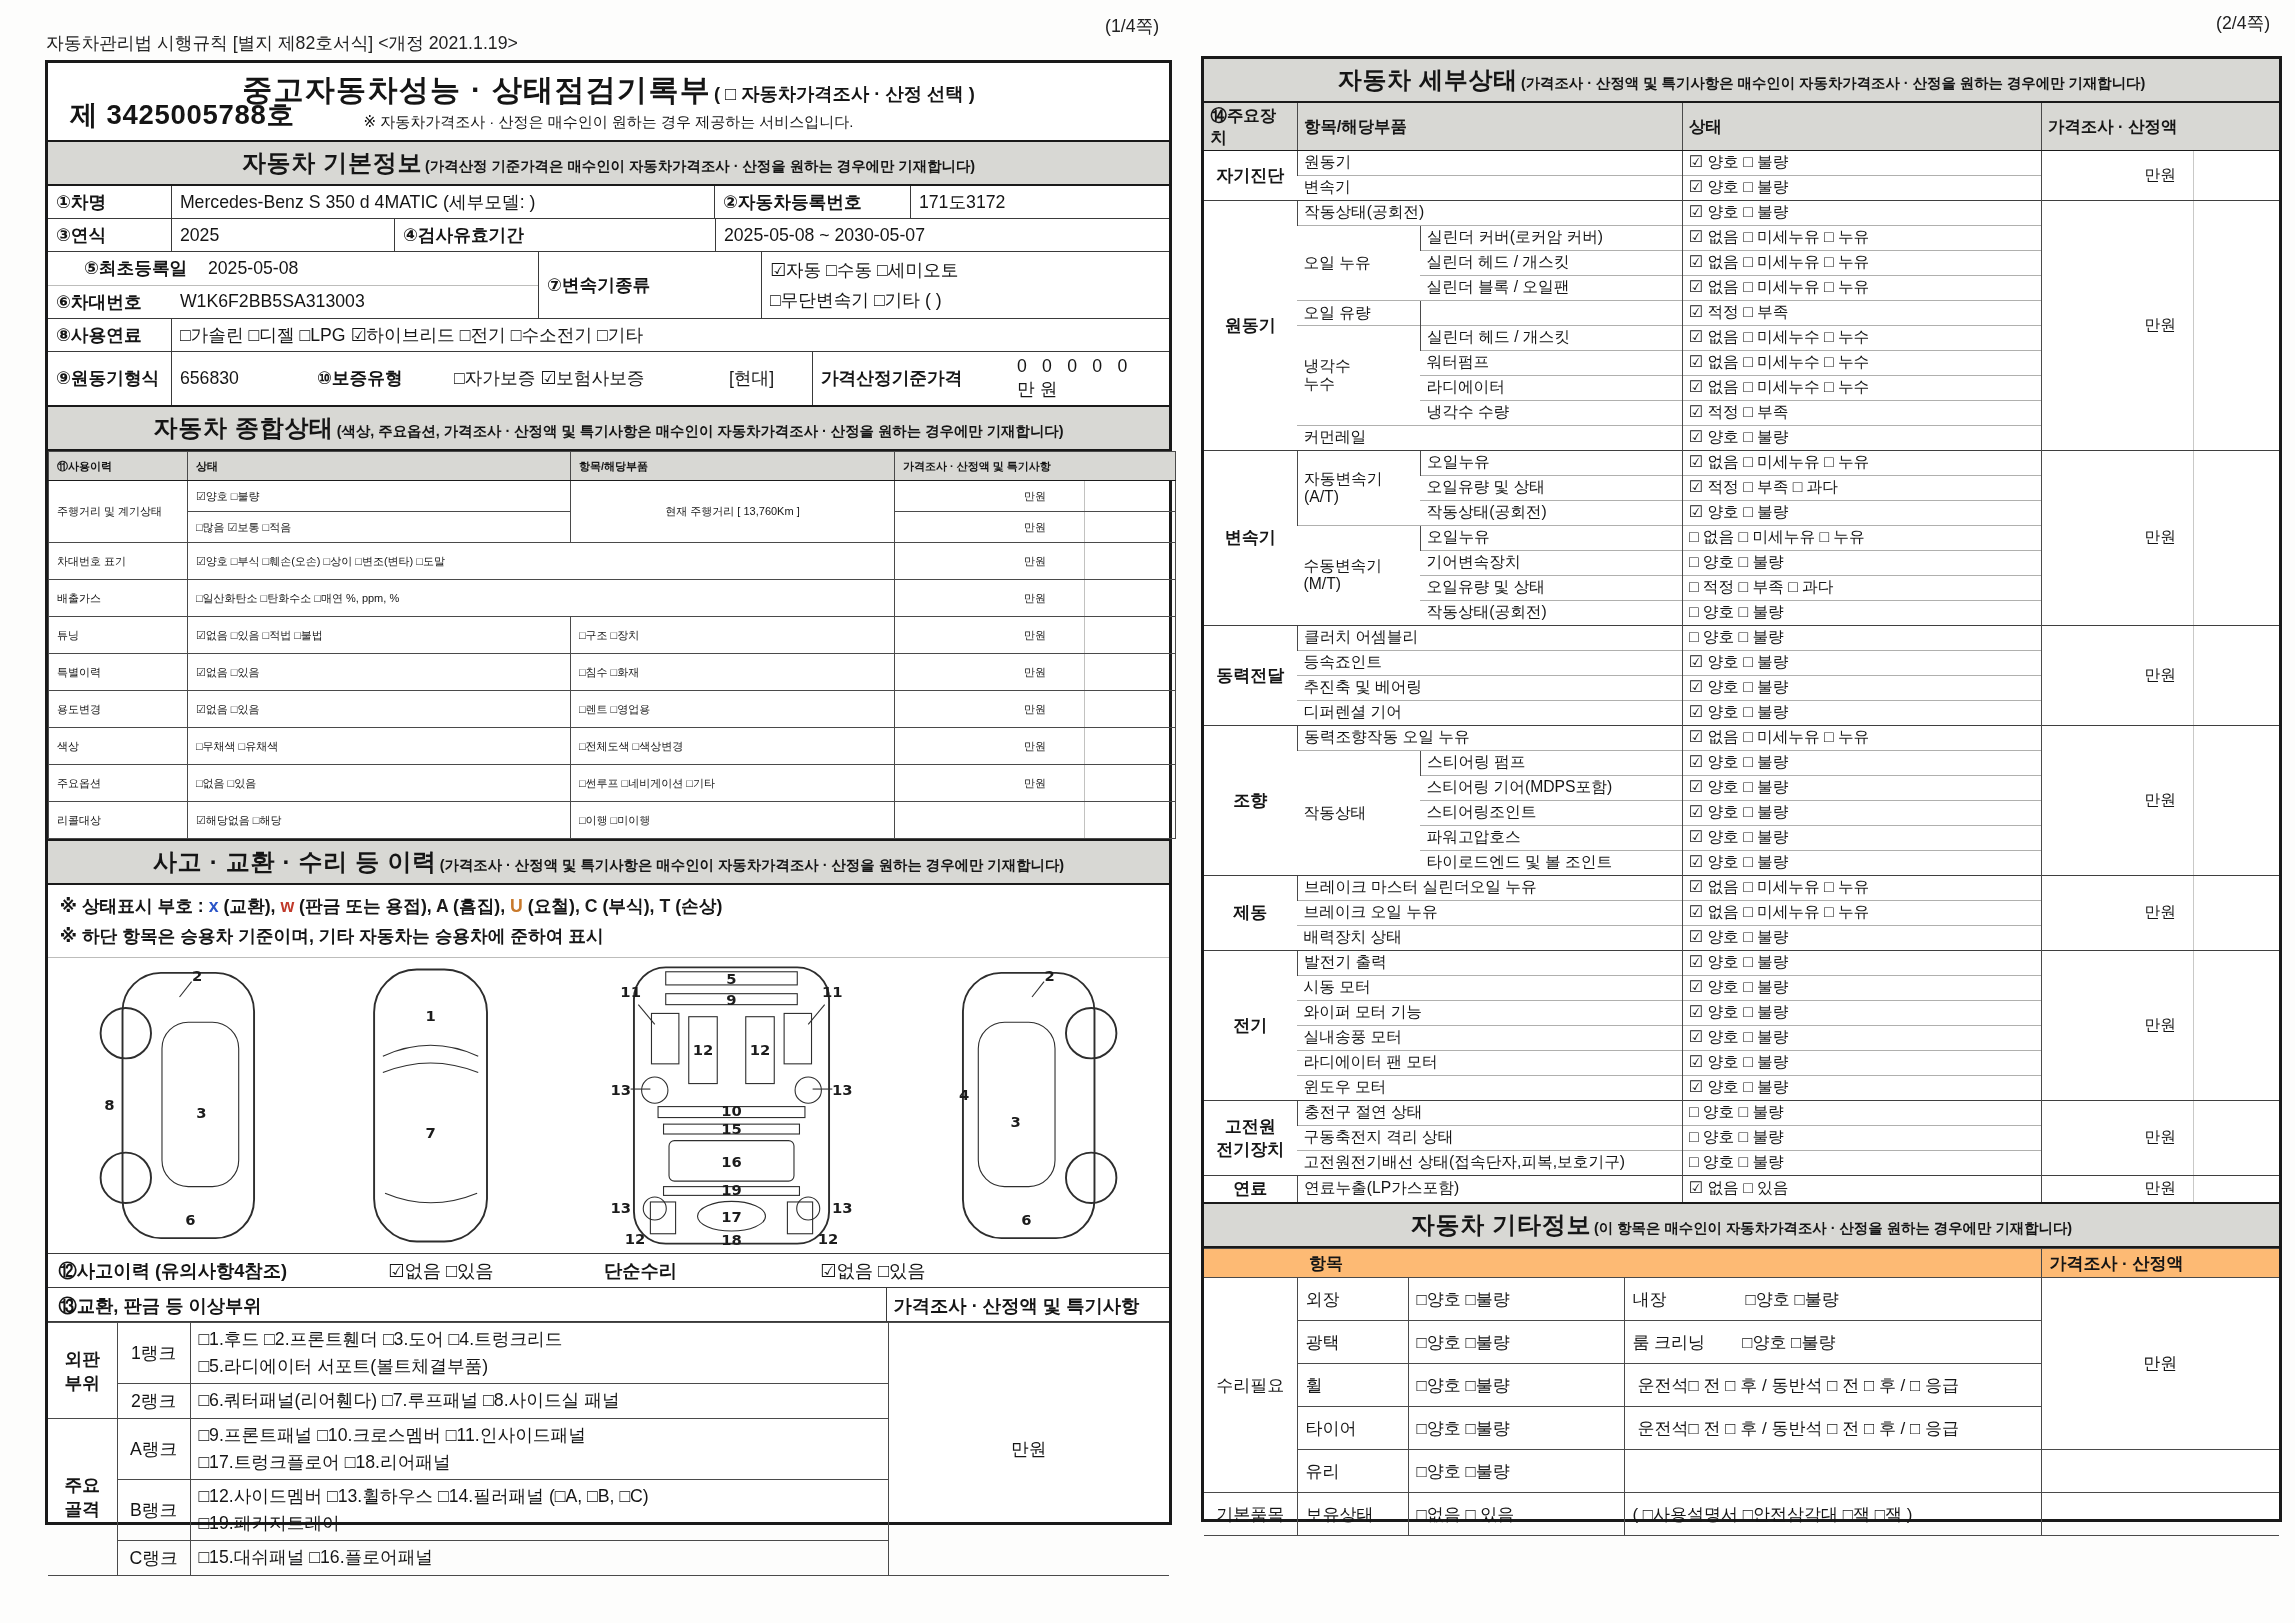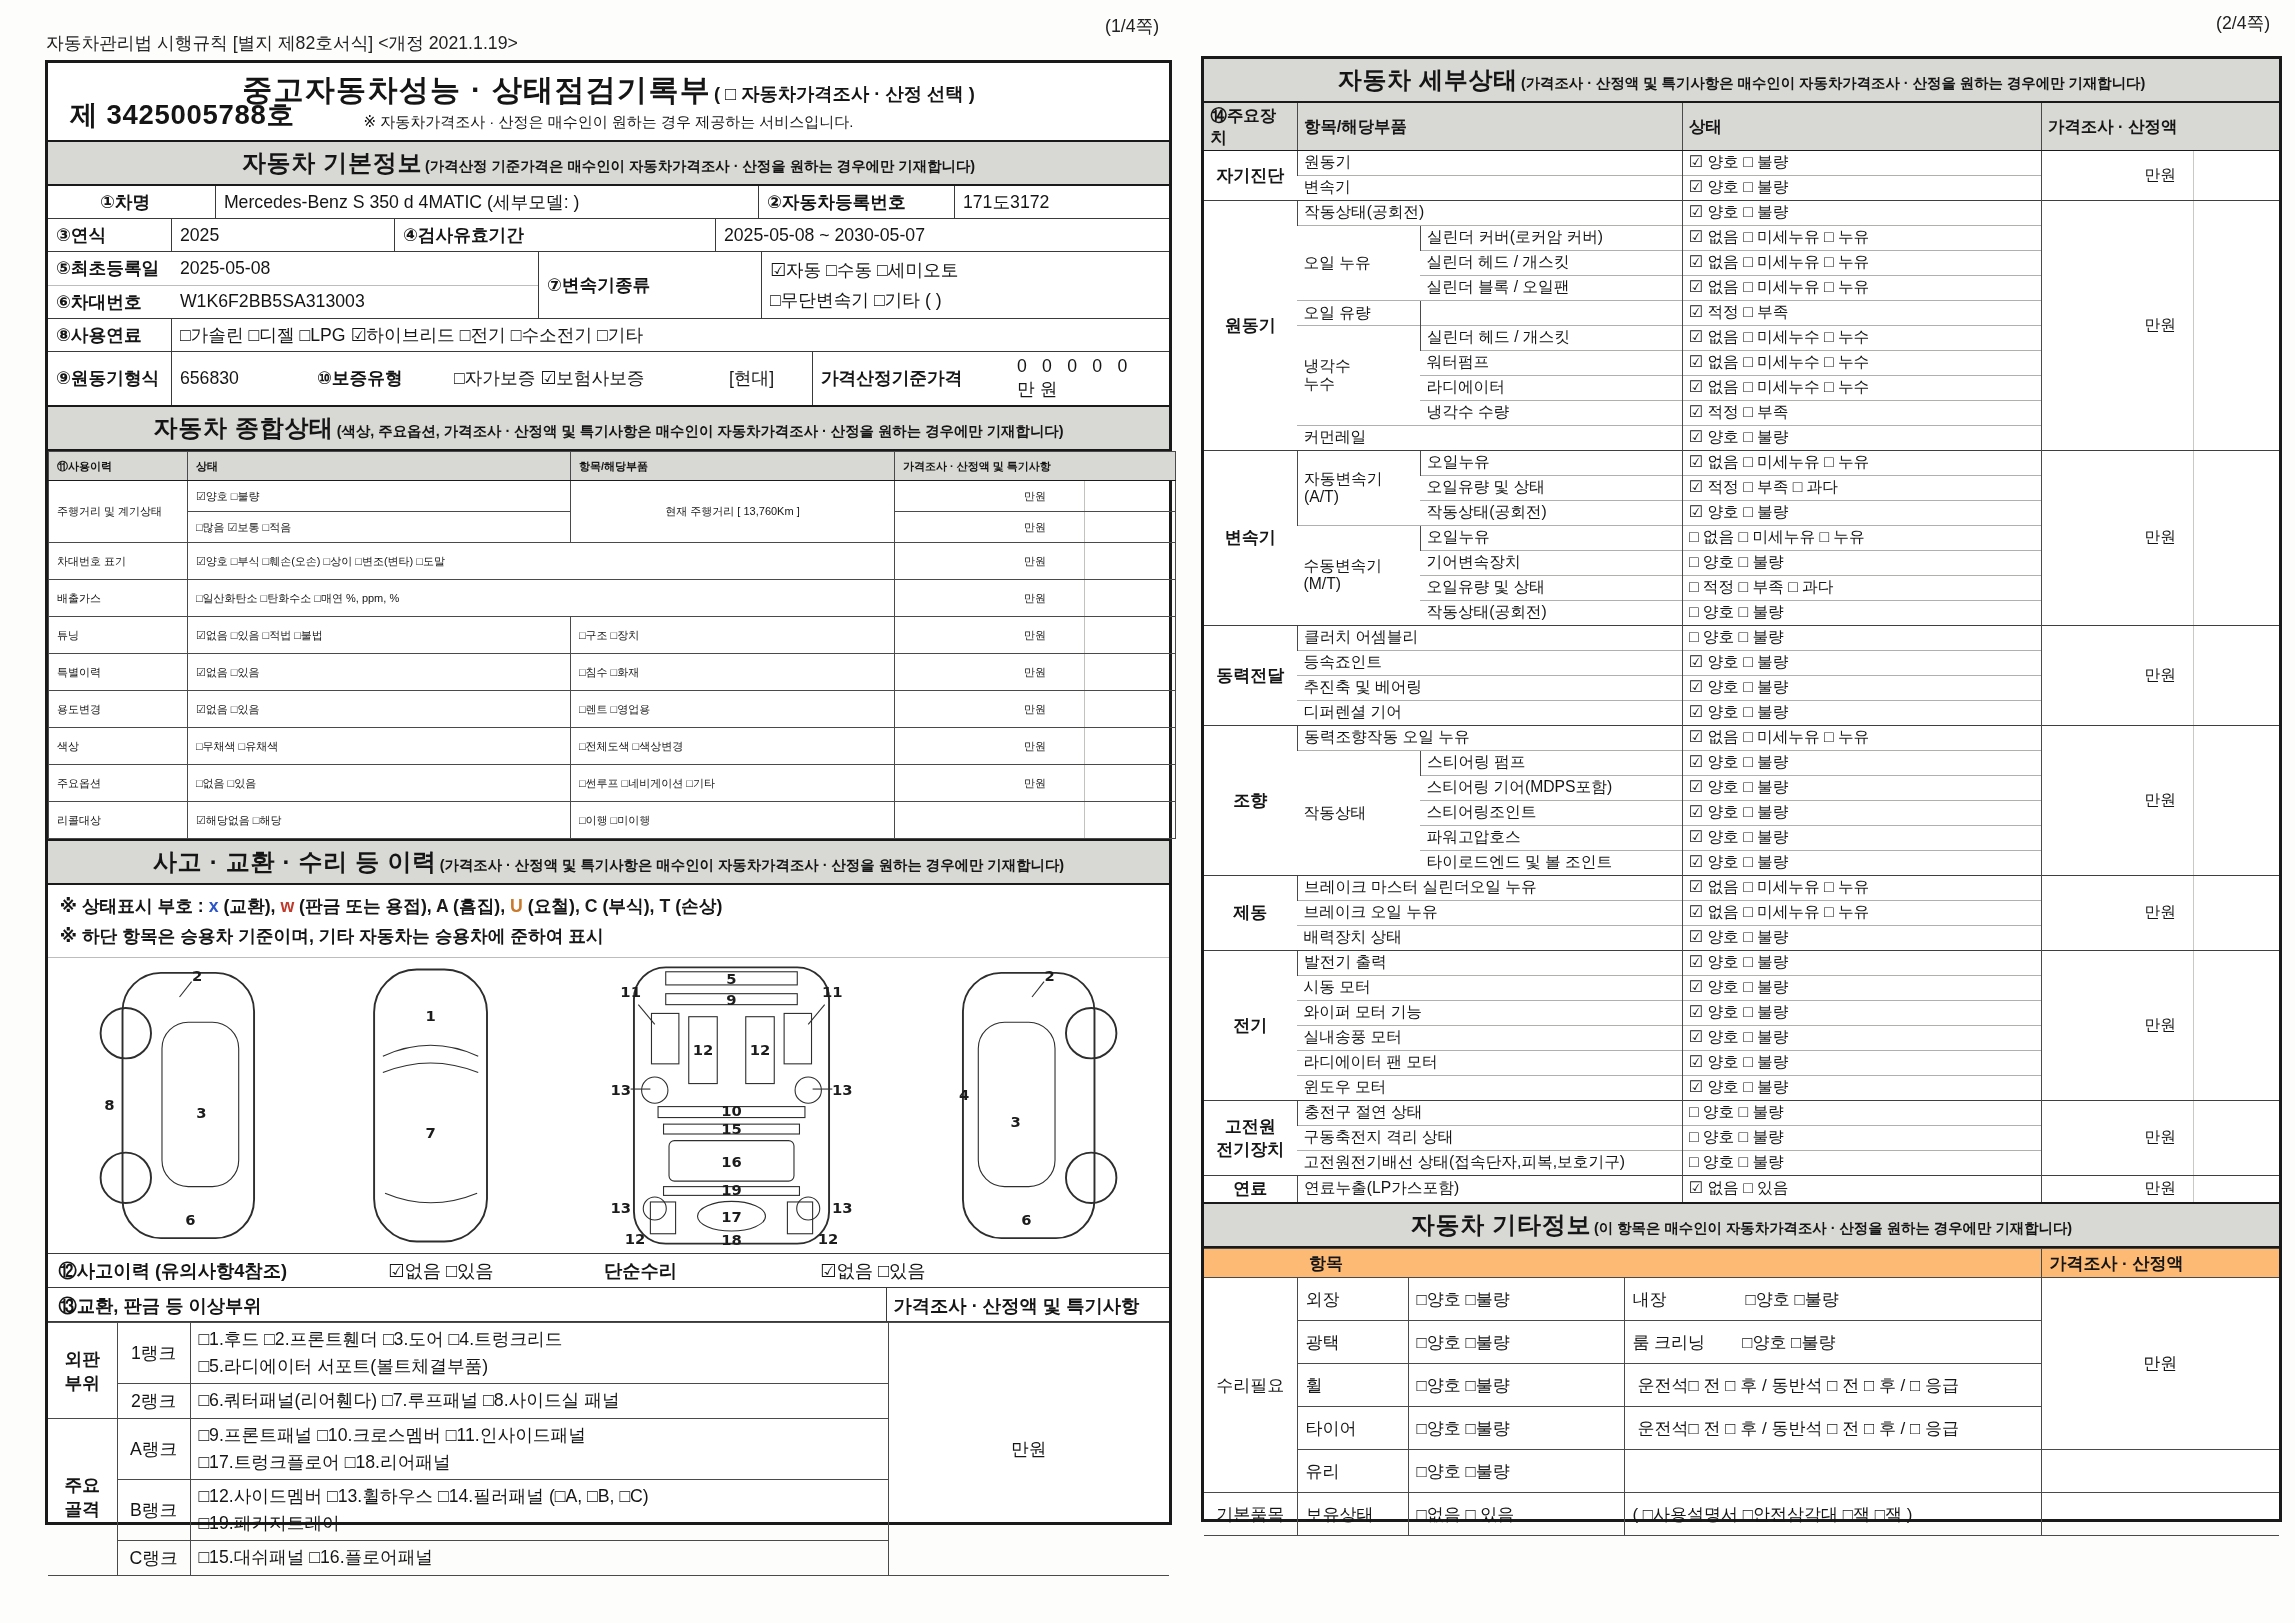--- a/index.html
+++ b/index.html
@@ -111,35 +111,35 @@
       <div class="service-note">※ 자동차가격조사 · 산정은 매수인이 원하는 경우 제공하는 서비스입니다.</div>
     </div>
   </div>
 
   <div class="basic-wrap">
     <div class="sec-head">
       <span class="sec-title">자동차 기본정보</span>
       <span class="sec-note">(가격산정 기준가격은 매수인이 자동차가격조사 · 산정을 원하는 경우에만 기재합니다)</span>
     </div>
     <div class="frow r48">
-      <div class="fcell flabel" style="width:124px;margin-left:44px;">①차명</div>
+      <div class="fcell flabel" style="width:124px;">①차명</div>
       <div class="fcell" style="width:543px;">Mercedes-Benz S 350 d 4MATIC (세부모델: )</div>
       <div class="fcell flabel" style="width:196px;">②자동차등록번호</div>
       <div class="fcell" style="flex:1;">171도3172</div>
     </div>
     <div class="frow r48">
       <div class="fcell flabel" style="width:124px;">③연식</div>
       <div class="fcell" style="width:223px;">2025</div>
       <div class="fcell flabel" style="width:321px;">④검사유효기간</div>
       <div class="fcell" style="flex:1;">2025-05-08 ~ 2030-05-07</div>
     </div>
     <div class="frow" style="min-height:60px;">
       <div style="width:491px;display:flex;flex-direction:column;border-right:1.3px solid #3a3a3a;">
         <div style="display:flex;flex:1;border-bottom:0.7px solid #bdbdbb;">
-          <div class="fcell flabel nb" style="width:124px;">⑤최초등록일</div>
+          <div class="fcell flabel nb" style="width:124px;margin-left:28px;">⑤최초등록일</div>
           <div class="fcell nb" style="flex:1;">2025-05-08</div>
         </div>
         <div style="display:flex;flex:1;">
           <div class="fcell flabel nb" style="width:124px;">⑥차대번호</div>
           <div class="fcell nb" style="flex:1;">W1K6F2BB5SA313003</div>
         </div>
       </div>
       <div class="fcell flabel" style="width:223px;">⑦변속기종류</div>
       <div class="trans-stack fcell nb" style="flex:1;align-items:flex-start;">
         <div>☑자동   □수동   □세미오토</div>

